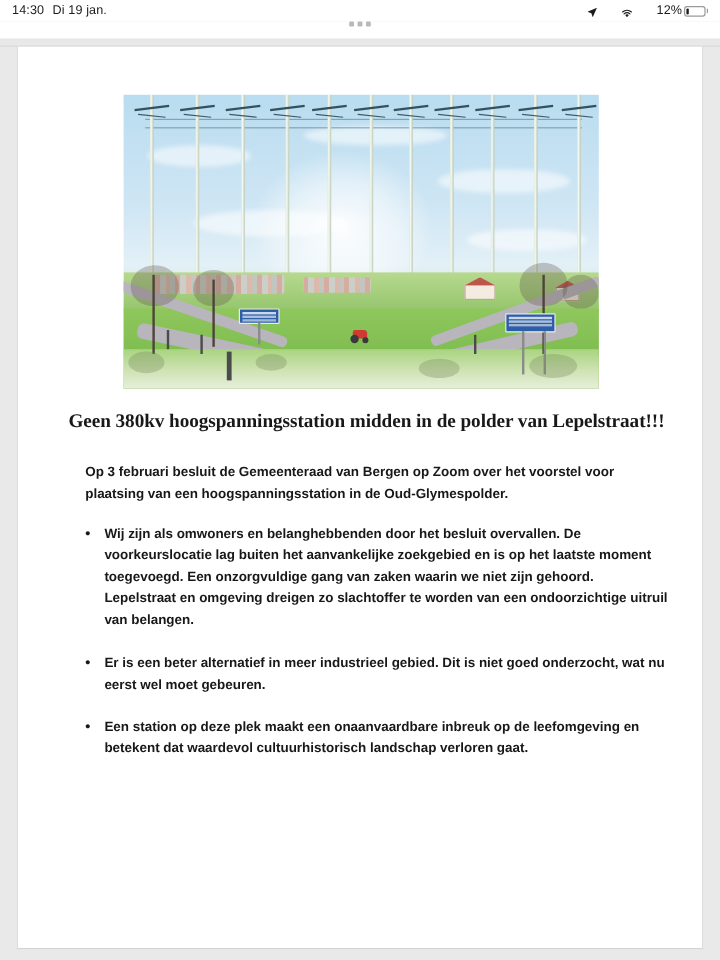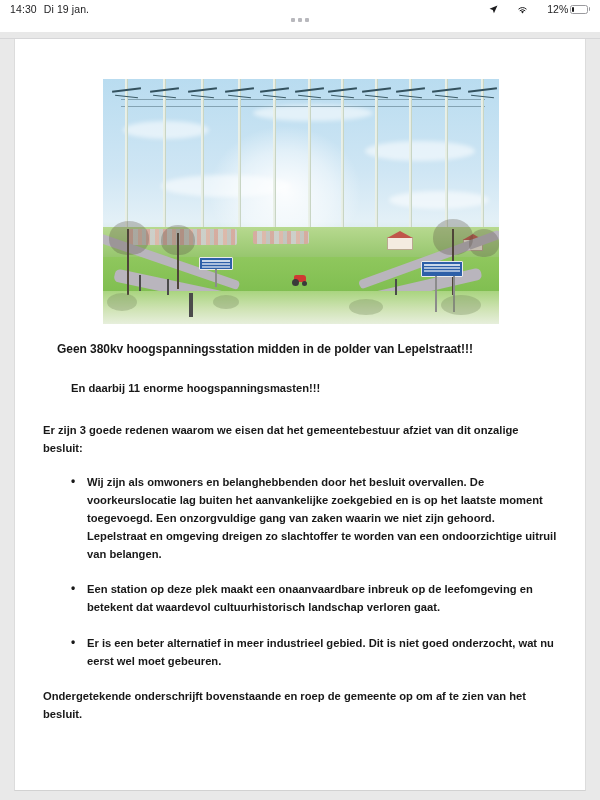--- a/index.html
+++ b/index.html
@@ -21,21 +21,21 @@
     display: flex;
     align-items: center;
     justify-content: space-between;
     padding: 0 10px;
     background: #ffffff;
     font-size: 10.5px;
     color: #1c1c1e;
     letter-spacing: 0.1px;
   }
   .status-left { display: flex; align-items: center; gap: 7px; }
-  .status-right { display: flex; align-items: center; gap: 19px; }
+  .status-right { display: flex; align-items: flex-end; gap: 19px; }
 
   .loc-arrow { width: 9px; height: 9px; display: block; }
   .wifi-icon { width: 11px; height: 9px; display: block; }
 
   .battery {
     display: flex;
     align-items: center;
     gap: 1px;
   }
   .battery-pct { font-size: 10.5px; color: #1c1c1e; }
@@ -301,25 +301,26 @@
 
   
   .doc {
     position: absolute;
     left: 0; right: 0;
     top: 300px;
     padding: 0 28px 0 28px;
     color: #181818;
   }
   .doc-heading {
-    font-size: 12px;
+    font-size: 16px;
     font-weight: bold;
     line-height: 1.35;
     margin: 12px 0 0 14px;
     letter-spacing: -0.05px;
+    font-family: Liberation Serif, serif;
   }
   .intro-block {
     margin: 22px 0 0 28px;
     font-size: 11.2px;
     font-weight: bold;
     line-height: 1.62;
     max-width: 478px;
   }
   .reasons-lead {
     margin: 24px 0 0 0;
@@ -480,28 +481,26 @@
       <div class="shrub" style="left:110px; top:216px; width:26px; height:14px;"></div>
       <div class="shrub" style="left:246px; top:220px; width:34px; height:16px;"></div>
       <div class="shrub" style="left:338px; top:216px; width:40px; height:20px;"></div>
     </div>
 
     <div class="doc">
 
       <div class="doc-heading">Geen 380kv hoogspanningsstation midden in de polder van Lepelstraat!!!</div>
 
       <div class="intro-block">
-        <div>En daarbij 11 enorme hoogspanningsmasten!!!</div>
+        <div>Op 3 februari besluit de Gemeenteraad van Bergen op Zoom over het voorstel voor plaatsing van een hoogspanningsstation in de Oud-Glymespolder.</div>
       </div>
 
-      <div class="reasons-lead">Er zijn 3 goede redenen waarom we eisen dat het gemeentebestuur afziet van dit onzalige besluit:</div>
 
       <ul class="reasons">
         <li>Wij zijn als omwoners en belanghebbenden door het besluit overvallen. De voorkeurslocatie lag buiten het aanvankelijke zoekgebied en is op het laatste moment toegevoegd. Een onzorgvuldige gang van zaken waarin we niet zijn gehoord. Lepelstraat en omgeving dreigen zo slachtoffer te worden van een ondoorzichtige uitruil van belangen.</li>
+        <li>Er is een beter alternatief in meer industrieel gebied. Dit is niet goed onderzocht, wat nu eerst wel moet gebeuren.</li>
         <li>Een station op deze plek maakt een onaanvaardbare inbreuk op de leefomgeving en betekent dat waardevol cultuurhistorisch landschap verloren gaat.</li>
-        <li>Er is een beter alternatief in meer industrieel gebied. Dit is niet goed onderzocht, wat nu eerst wel moet gebeuren.</li>
       </ul>
 
-      <div class="closing">Ondergetekende onderschrijft bovenstaande en roep de gemeente op om af te zien van het besluit.</div>
 
     </div>
   </div>
 </div>
 
 </body></html>

